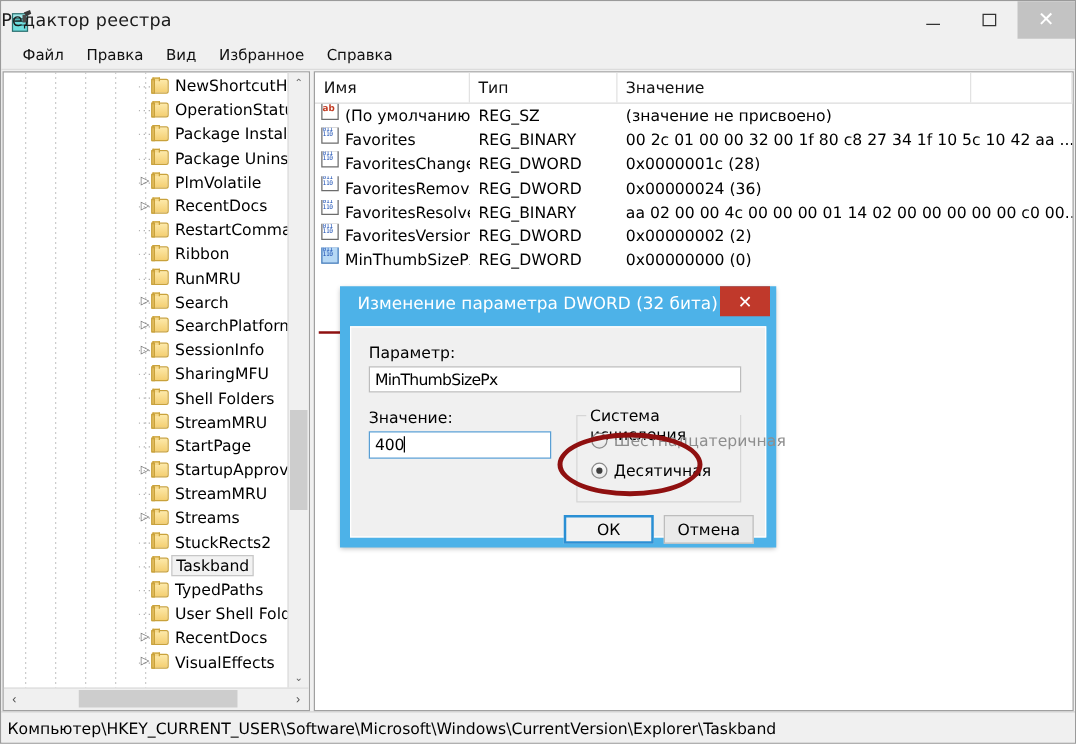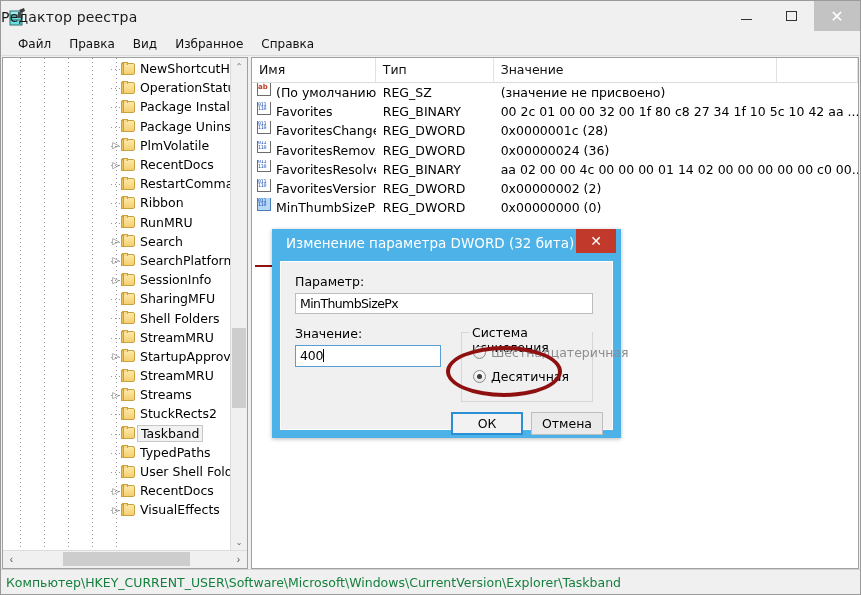--- a/index.html
+++ b/index.html
@@ -325,21 +325,21 @@
   .statusbar {
     flex: 0 0 auto;
     height: 24px;
     background: #f0f0f0;
     border-top: 1px solid #d2d2d2;
     display: flex;
     align-items: center;
     padding-left: 5px;
     font-size: 12.5px;
     font-family: "DejaVu Sans", sans-serif;
-    color: #15803d;
+    color: #000000;
   }
 
   
   .dialog {
     position: absolute;
     left: 271px; top: 228px;
     width: 349px; height: 209px;
     background: #4db2e8;
     box-sizing: border-box;
     padding: 5px;
@@ -643,20 +643,29 @@
             <div class="tree-row">
               <span class="tw-connector" style="left: 108px; top: 10px;"></span>
               <span class="folder" style="left: 118px;">
                 <span class="f-back"></span>
                 <span class="f-tab"></span>
                 <span class="f-spine"></span>
               </span>
               <span class="tree-label">StreamMRU</span>
             </div>
             <div class="tree-row">
+              <span class="tw-connector" style="left: 108px; top: 10px;"></span>
+              <span class="folder" style="left: 118px;">
+                <span class="f-back"></span>
+                <span class="f-tab"></span>
+                <span class="f-spine"></span>
+              </span>
+              <span class="tree-label">StartPage</span>
+            </div>
+            <div class="tree-row">
               <span class="tw-arrow" style="left: 106px;">▷</span>
               <span class="tw-connector" style="left: 108px; top: 10px;"></span>
               <span class="folder" style="left: 118px;">
                 <span class="f-back"></span>
                 <span class="f-tab"></span>
                 <span class="f-spine"></span>
               </span>
               <span class="tree-label">StartupApproved</span>
             </div>
             <div class="tree-row">

